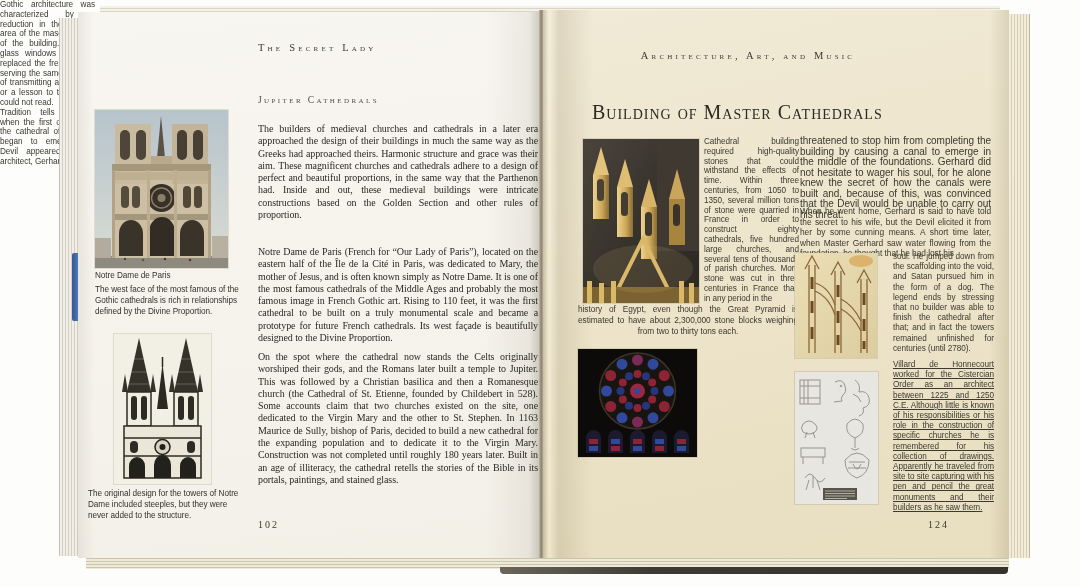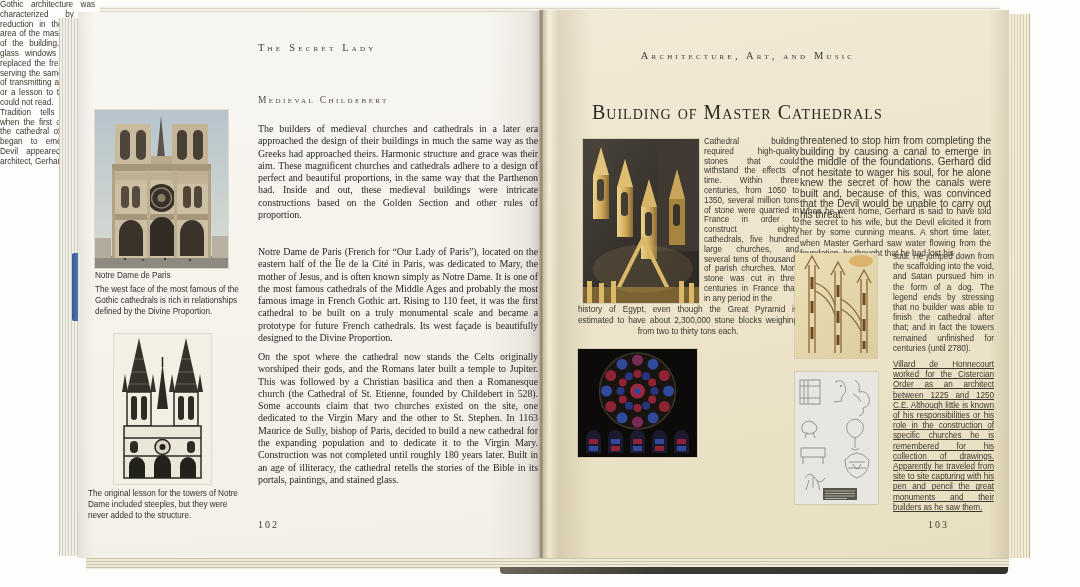--- a/index.html
+++ b/index.html
@@ -94,21 +94,21 @@
   <div id="edges-left"></div>
   <div id="edges-right"></div>
   <div id="edges-bottom"></div>
   <div id="cover-dark"></div>
   <div id="bookmark-tab"></div>
 
   <div id="page-left"></div>
 
   <div id="lp-runhead" class="runhead">The Secret Lady</div>
 
-  <div id="lp-heading">Medieval Childebert</div>
+  <div id="lp-heading">Jupiter Cathedrals</div>
 
   <p id="lp-para-1" class="lp-body">The builders of medieval churches and cathedrals in a later era approached the design of their buildings in much the same way as the Greeks had approached theirs. Harmonic structure and grace was their aim. These magnificent churches and cathedrals adhere to a design of perfect and beautiful proportions, in the same way that the Parthenon had. Inside and out, these medieval buildings were intricate constructions based on the Golden Section and other rules of proportion.</p>
   <p id="lp-para-2" class="lp-body">Notre Dame de Paris (French for “Our Lady of Paris”), located on the eastern half of the Île de la Cité in Paris, was dedicated to Mary, the mother of Jesus, and is often known simply as Notre Dame. It is one of the most famous cathedrals of the Middle Ages and probably the most famous image in French Gothic art. Rising to 110 feet, it was the first cathedral to be built on a truly monumental scale and became a prototype for future French cathedrals. Its west façade is beautifully designed to the Divine Proportion.</p>
   <p id="lp-para-3" class="lp-body">On the spot where the cathedral now stands the Celts originally worshiped their gods, and the Romans later built a temple to Jupiter. This was followed by a Christian basilica and then a Romanesque church (the Cathedral of St. Etienne, founded by Childebert in 528). Some accounts claim that two churches existed on the site, one dedicated to the Virgin Mary and the other to St. Stephen. In 1163 Maurice de Sully, bishop of Paris, decided to build a new cathedral for the expanding population and to dedicate it to the Virgin Mary. Construction was not completed until roughly 180 years later. Built in an age of illiteracy, the cathedral retells the stories of the Bible in its portals, paintings, and stained glass.</p>
 
   <div id="fig-notredame" class="fig">
     <svg viewBox="0 0 133 158" width="133" height="158">
       <defs>
         <linearGradient id="nd-sky" x1="0" y1="0" x2="0" y2="1">
           <stop offset="0" stop-color="#b7c4cc"></stop>
@@ -184,21 +184,21 @@
       <g stroke="#efece0" stroke-width="0.5" opacity="0.5">
         <line x1="19" y1="25" x2="31" y2="25"></line>
           <line x1="17" y1="38" x2="33" y2="38"></line>
         <line x1="15" y1="50" x2="35" y2="50"></line>
           <line x1="66" y1="25" x2="78" y2="25"></line>
         <line x1="64" y1="38" x2="80" y2="38"></line>
           <line x1="62" y1="50" x2="82" y2="50"></line>
       </g>
     </svg>
   </div>
-  <p id="lp-cap-2" class="cap">The original lesson for the towers of Notre Dame included steeples, but they were never added to the structure.</p>
+  <p id="lp-cap-2" class="cap">The original design for the towers of Notre Dame included steeples, but they were never added to the structure.</p>
 
   <div id="lp-pagenum" class="pagenum">102</div>
 
   <div id="page-right"></div>
   <div id="gutter-line"></div>
 
   <div id="rp-runhead" class="runhead">Architecture, Art, and Music</div>
 
   <div id="rp-title">Building of Master Cathedrals</div>
 
@@ -381,15 +381,15 @@
           <line x1="30" y1="121.5" x2="60" y2="121.5"></line>
         <line x1="30" y1="124" x2="60" y2="124"></line>
           <line x1="30" y1="126.5" x2="52" y2="126.5"></line>
       </g>
     </svg>
   </div>
 
   <p id="rp-narrow-2b" class="rp-body">soul. He jumped down from the scaffolding into the void, and Satan pursued him in the form of a dog. The legend ends by stressing that no builder was able to finish the cathedral after that; and in fact the towers remained unfinished for centuries (until 2780).</p>
   <p id="rp-narrow-3" class="rp-body">Villard de Honnecourt worked for the Cistercian Order as an architect between 1225 and 1250 C.E. Although little is known of his responsibilities or his role in the construction of specific churches he is remembered for his collection of drawings. Apparently he traveled from site to site capturing with his pen and pencil the great monuments and their builders as he saw them.</p>
 
-  <div id="rp-pagenum" class="pagenum">103</div>
+  <div id="rp-pagenum" class="pagenum">124</div>
 
 </div>
 
 </body></html>

